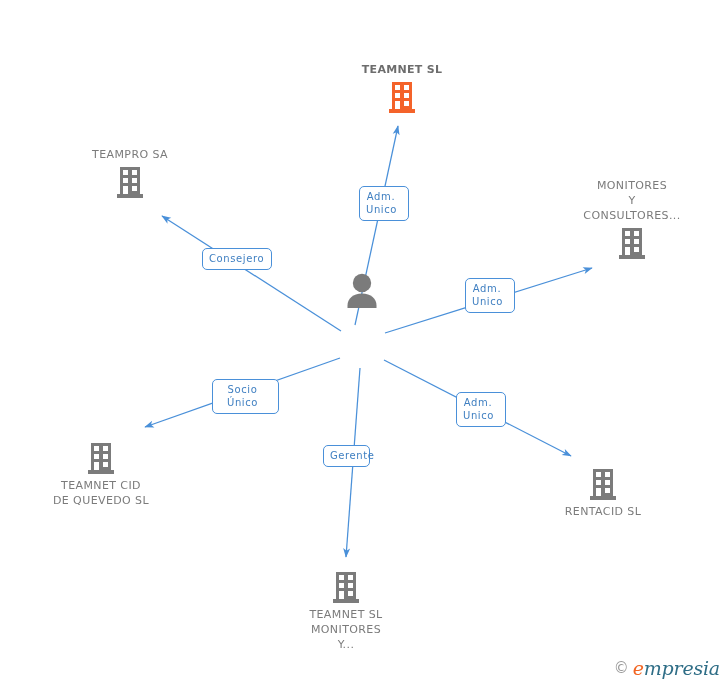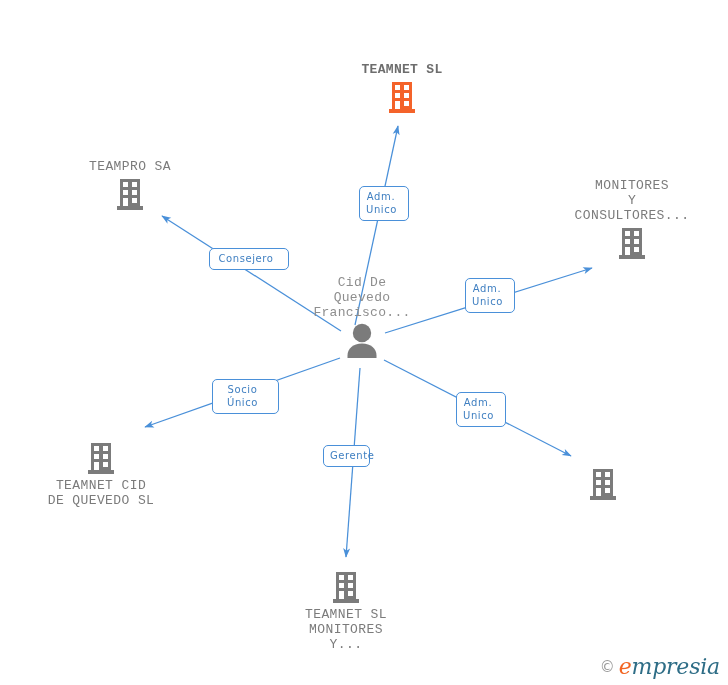--- a/index.html
+++ b/index.html
@@ -28,26 +28,25 @@
   }
 
   
   .node {
     position: absolute;
     width: 160px;
     margin-left: -80px;
     text-align: center;
   }
   .node .label {
-    font-size: 13px;
+    font-size: 11px;
     line-height: 15px;
     color: #7b7b7b;
     letter-spacing: 0.4px;
     white-space: pre-line;
-    font-family: Liberation Mono, monospace;
   }
   .node.company-top .label { margin-bottom: 3px; }
   .node.company-bottom .label { margin-top: 3px; }
   .node.focus .label {
     color: #6d6d6d;
     font-weight: bold;
     letter-spacing: 0.3px;
   }
   .node.person .label {
     color: #8e8e8e;
@@ -87,21 +86,21 @@
     align-items: center;
     gap: 4px;
   }
   #watermark .cmark {
     font-size: 15px;
     color: #9a9a9a;
   }
   #watermark .wordmark {
     font-family: "DejaVu Serif", serif;
     font-style: italic;
-    font-size: 22px;
+    font-size: 19px;
     letter-spacing: -0.2px;
   }
   #watermark .wordmark .e { color: #f26522; }
   #watermark .wordmark .rest { color: #2e6d86; }
 </style>
 </head>
 <body>
 
 <div id="canvas">
 
@@ -131,21 +130,21 @@
         <rect x="9" y="5" width="5" height="5" fill="#ffffff"></rect>
         <rect x="18" y="5" width="5" height="5" fill="#ffffff"></rect>
         <rect x="9" y="13" width="5" height="5" fill="#ffffff"></rect>
         <rect x="18" y="13" width="5" height="5" fill="#ffffff"></rect>
         <rect x="18" y="21" width="5" height="5" fill="#ffffff"></rect>
         <rect x="9" y="21" width="5" height="8" fill="#ffffff"></rect>
       </svg>
     </span>
   </div>
 
-  <div class="node company-top" style="left:130px; top:159px;">
+  <div class="node company-top" style="left:130px; top:147px;">
     <div class="label">TEAMPRO SA</div>
     <span class="icon-wrap">
       <svg width="32" height="34" viewBox="0 0 32 34" aria-hidden="true">
         <rect x="6" y="2" width="20" height="27" fill="#7b7b7b"></rect>
         <rect x="3" y="29" width="26" height="4" fill="#7b7b7b"></rect>
         <rect x="9" y="5" width="5" height="5" fill="#ffffff"></rect>
         <rect x="18" y="5" width="5" height="5" fill="#ffffff"></rect>
         <rect x="9" y="13" width="5" height="5" fill="#ffffff"></rect>
         <rect x="18" y="13" width="5" height="5" fill="#ffffff"></rect>
         <rect x="18" y="21" width="5" height="5" fill="#ffffff"></rect>
@@ -195,20 +194,21 @@
         <rect x="6" y="2" width="20" height="27" fill="#7b7b7b"></rect>
         <rect x="3" y="29" width="26" height="4" fill="#7b7b7b"></rect>
         <rect x="9" y="5" width="5" height="5" fill="#ffffff"></rect>
         <rect x="18" y="5" width="5" height="5" fill="#ffffff"></rect>
         <rect x="9" y="13" width="5" height="5" fill="#ffffff"></rect>
         <rect x="18" y="13" width="5" height="5" fill="#ffffff"></rect>
         <rect x="18" y="21" width="5" height="5" fill="#ffffff"></rect>
         <rect x="9" y="21" width="5" height="8" fill="#ffffff"></rect>
       </svg>
     </span>
+    <div class="label">RENTACID SL</div>
   </div>
 
   <div class="node company-bottom" style="left:346px; top:570px;">
     <span class="icon-wrap">
       <svg width="32" height="34" viewBox="0 0 32 34" aria-hidden="true">
         <rect x="6" y="2" width="20" height="27" fill="#7b7b7b"></rect>
         <rect x="3" y="29" width="26" height="4" fill="#7b7b7b"></rect>
         <rect x="9" y="5" width="5" height="5" fill="#ffffff"></rect>
         <rect x="18" y="5" width="5" height="5" fill="#ffffff"></rect>
         <rect x="9" y="13" width="5" height="5" fill="#ffffff"></rect>
@@ -216,35 +216,32 @@
         <rect x="18" y="21" width="5" height="5" fill="#ffffff"></rect>
         <rect x="9" y="21" width="5" height="8" fill="#ffffff"></rect>
       </svg>
     </span>
     <div class="label">TEAMNET SL
 MONITORES
 Y...</div>
   </div>
 
   <div class="node person company-bottom" style="left:362px; top:272px;">
-    <div class="label">Cid De
-Quevedo
-Francisco...</div>
     <span class="icon-wrap">
       <svg width="40" height="36" viewBox="0 0 40 36" aria-hidden="true">
         <circle cx="20" cy="11" r="9.2" fill="#7b7b7b"></circle>
         <path d="M20 21.5 C11 21.5 5.5 26.5 5.5 33.5 L5.5 36 L34.5 36 L34.5 33.5 C34.5 26.5 29 21.5 20 21.5 Z" fill="#7b7b7b"></path>
       </svg>
     </span>
   </div>
 
   <div class="rel" style="left:359px; top:186px; width:50px;">Adm.
 Unico</div>
 
-  <div class="rel" style="left:209px; top:248px; width:80px;">Consejero</div>
+  <div class="rel" style="left:202px; top:248px; width:70px;">Consejero</div>
 
   <div class="rel" style="left:465px; top:278px; width:50px;">Adm.
 Unico</div>
 
   <div class="rel" style="left:212px; top:379px; width:67px;">Socio
 Único</div>
 
   <div class="rel" style="left:456px; top:392px; width:50px;">Adm.
 Unico</div>
 

